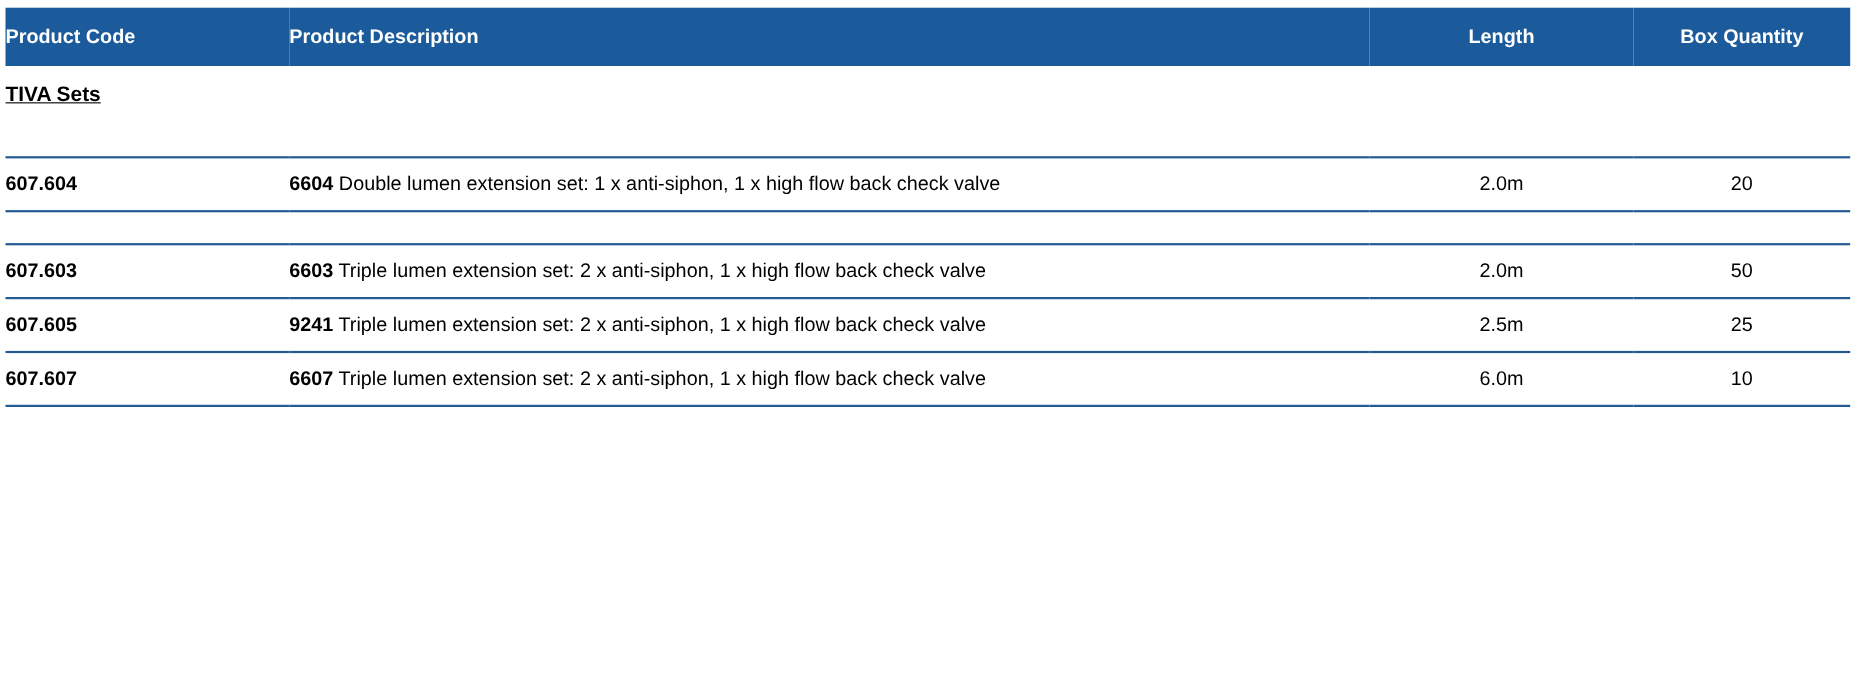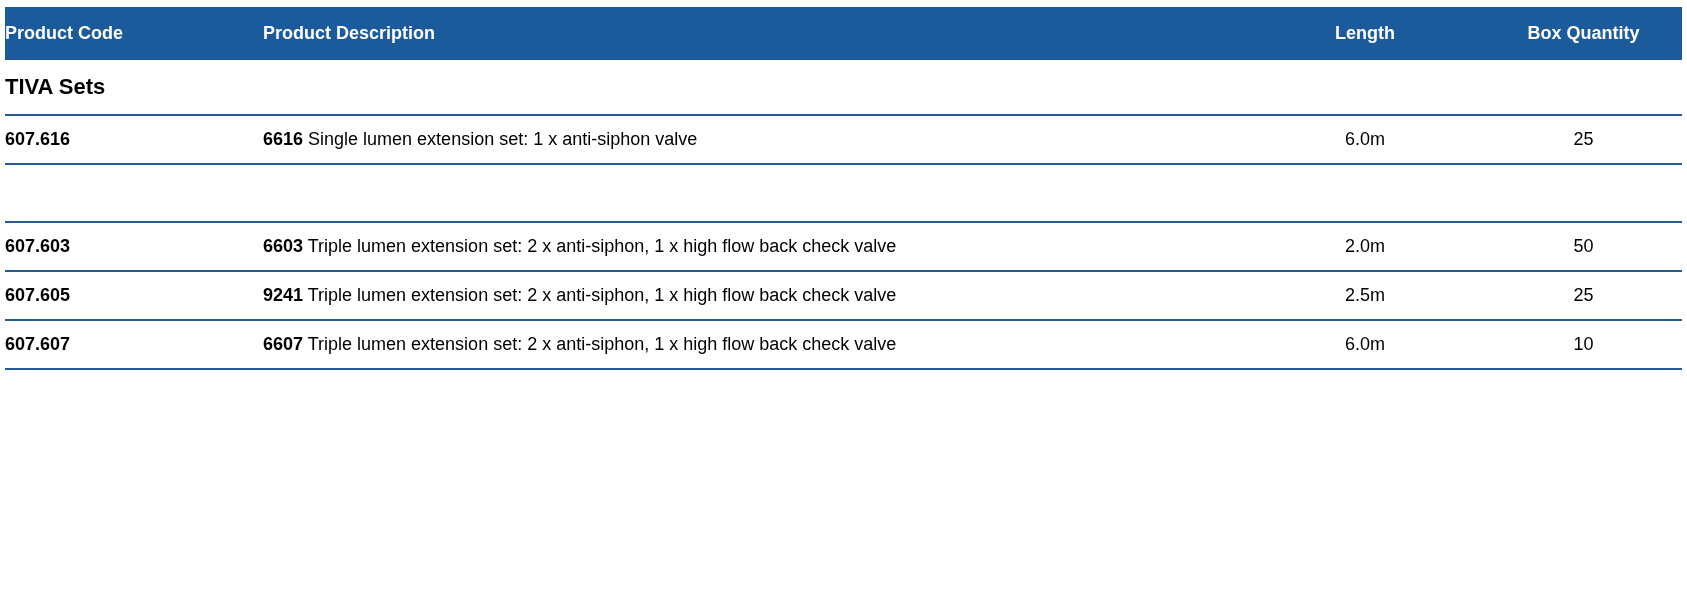--- a/index.html
+++ b/index.html
@@ -35,21 +35,22 @@
     font-size: 19px;
     height: 53px;
     text-align: left;
   }
   th.pad-left, td.pad-left { padding-left: 9px; }
   th.center, td.center { text-align: center; }
   
   tr.section-row td {
     height: 54px;
     font-weight: bold;
-    font-size: 22px;
+    font-size: 19px;
+    text-decoration: underline;
   }
   
   tr.product-row {
     border-top: 2px solid #255a93;
     border-bottom: 2px solid #255a93;
   }
   tr.product-row td { height: 47px; }
   td.code-cell { font-weight: bold; }
   td.desc-cell .ref { font-weight: bold; }
   
@@ -73,28 +74,28 @@
         <th class="center">Length</th>
         <th class="center">Box Quantity</th>
       </tr>
     </thead>
     <tbody>
       <tr class="section-row">
         <td class="pad-left" colspan="4">TIVA Sets</td>
       </tr>
     </tbody>
     <tbody>
-        <tr class="product-row">
-          <td class="code-cell pad-left">607.616</td>
-          <td class="desc-cell"><span class="ref">6616</span> Single lumen extension set: 1 x anti-siphon valve</td>
-          <td class="center">6.0m</td>
-          <td class="center">25</td>
-        </tr>
         <tr class="spacer-row">
           <td class="" colspan="4"></td>
+        </tr>
+        <tr class="product-row">
+          <td class="code-cell pad-left">607.604</td>
+          <td class="desc-cell"><span class="ref">6604</span> Double lumen extension set: 1 x anti-siphon, 1 x high flow back check valve</td>
+          <td class="center">2.0m</td>
+          <td class="center">20</td>
         </tr>
         <tr class="spacer-row">
           <td class="" colspan="4"></td>
         </tr>
         <tr class="product-row">
           <td class="code-cell pad-left">607.603</td>
           <td class="desc-cell"><span class="ref">6603</span> Triple lumen extension set: 2 x anti-siphon, 1 x high flow back check valve</td>
           <td class="center">2.0m</td>
           <td class="center">50</td>
         </tr>

